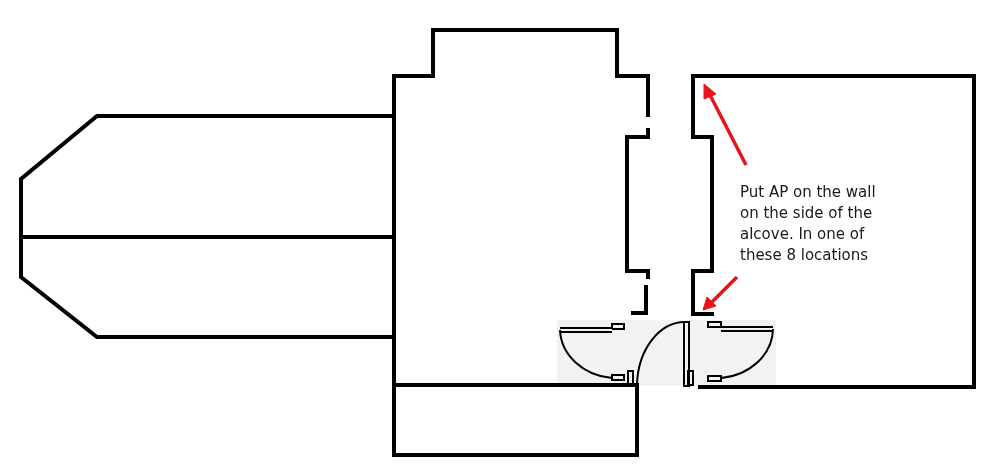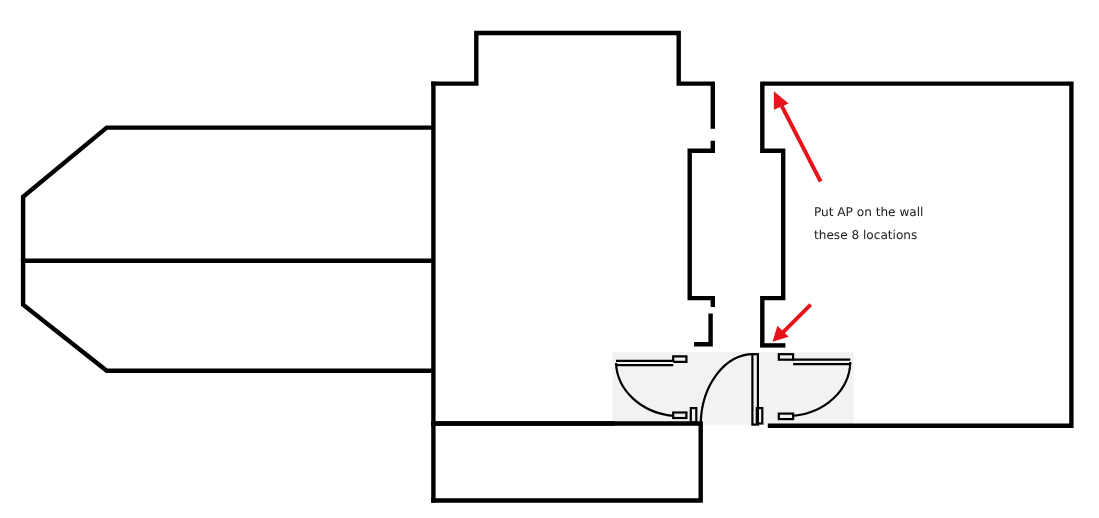--- a/index.html
+++ b/index.html
@@ -1,20 +1,20 @@
 <!DOCTYPE html>
 <html><head>
 <meta charset="utf-8">
 <style>
   html, body { margin: 0; padding: 0; background: #ffffff; }
   body { width: 999px; height: 471px; position: relative; overflow: hidden; font-family: "Liberation Sans", sans-serif; }
   svg.plan { position: absolute; left: 0; top: 0; }
   .note {
     position: absolute; left: 740px; top: 182px; width: 170px;
-    font-family: "DejaVu Sans", sans-serif; font-size: 11px; line-height: 21px; color: #1a1a1a;
+    font-family: "DejaVu Sans", sans-serif; font-size: 15px; line-height: 21px; color: #1a1a1a;
   }
   .note div { white-space: nowrap; }
 </style>
 </head>
 <body>
 
 <svg class="plan" width="999" height="471" viewBox="0 0 999 471" xmlns="http://www.w3.org/2000/svg">
 
   <rect x="557" y="320" width="219" height="66" fill="#f2f2f2"></rect>
 
@@ -65,14 +65,16 @@
   <g stroke="#e8141b" stroke-width="3.5" fill="#e8141b">
     <line x1="746" y1="165" x2="710" y2="95"></line>
     <polygon points="704,84 716,94 704,99" stroke-width="1"></polygon>
     <line x1="737" y1="277" x2="712" y2="302"></line>
     <polygon points="703,310 707,297 716,306" stroke-width="1"></polygon>
   </g>
 </svg>
 
 <div class="note">
   <div>Put AP on the wall</div>
+  <div>on the side of the</div>
+  <div>alcove. In one of</div>
   <div>these 8 locations</div>
 </div>
 
 </body></html>

